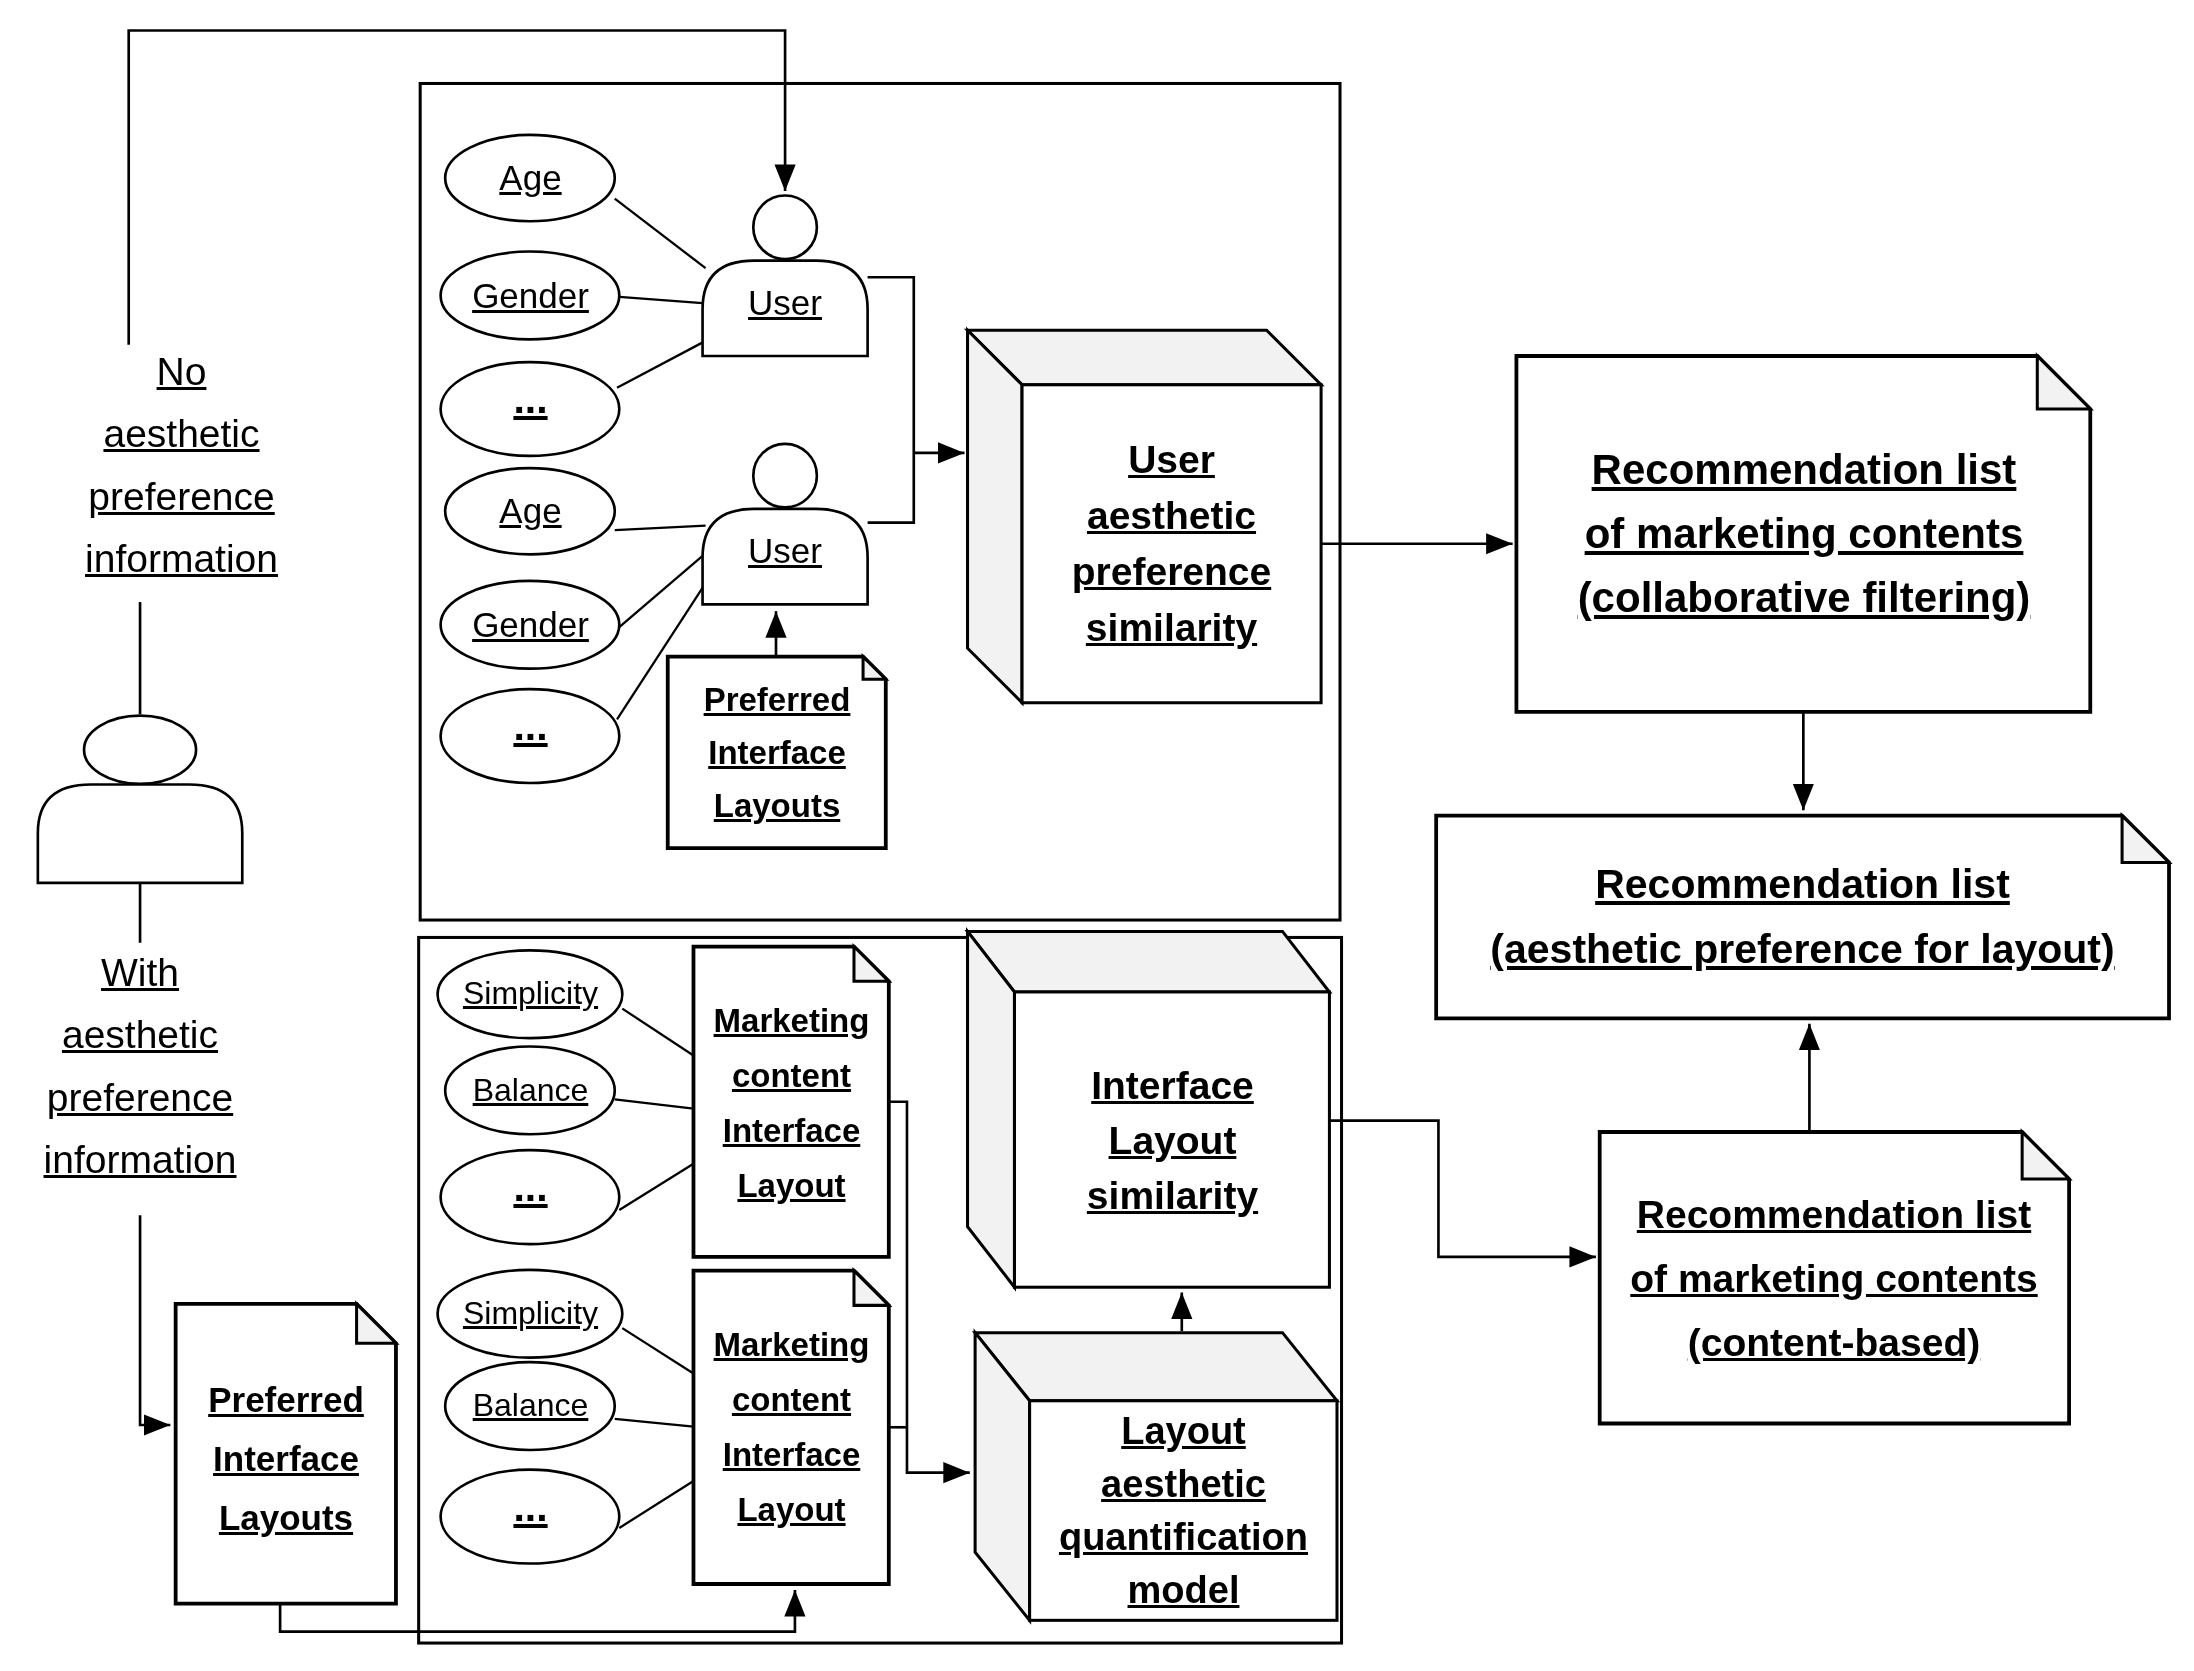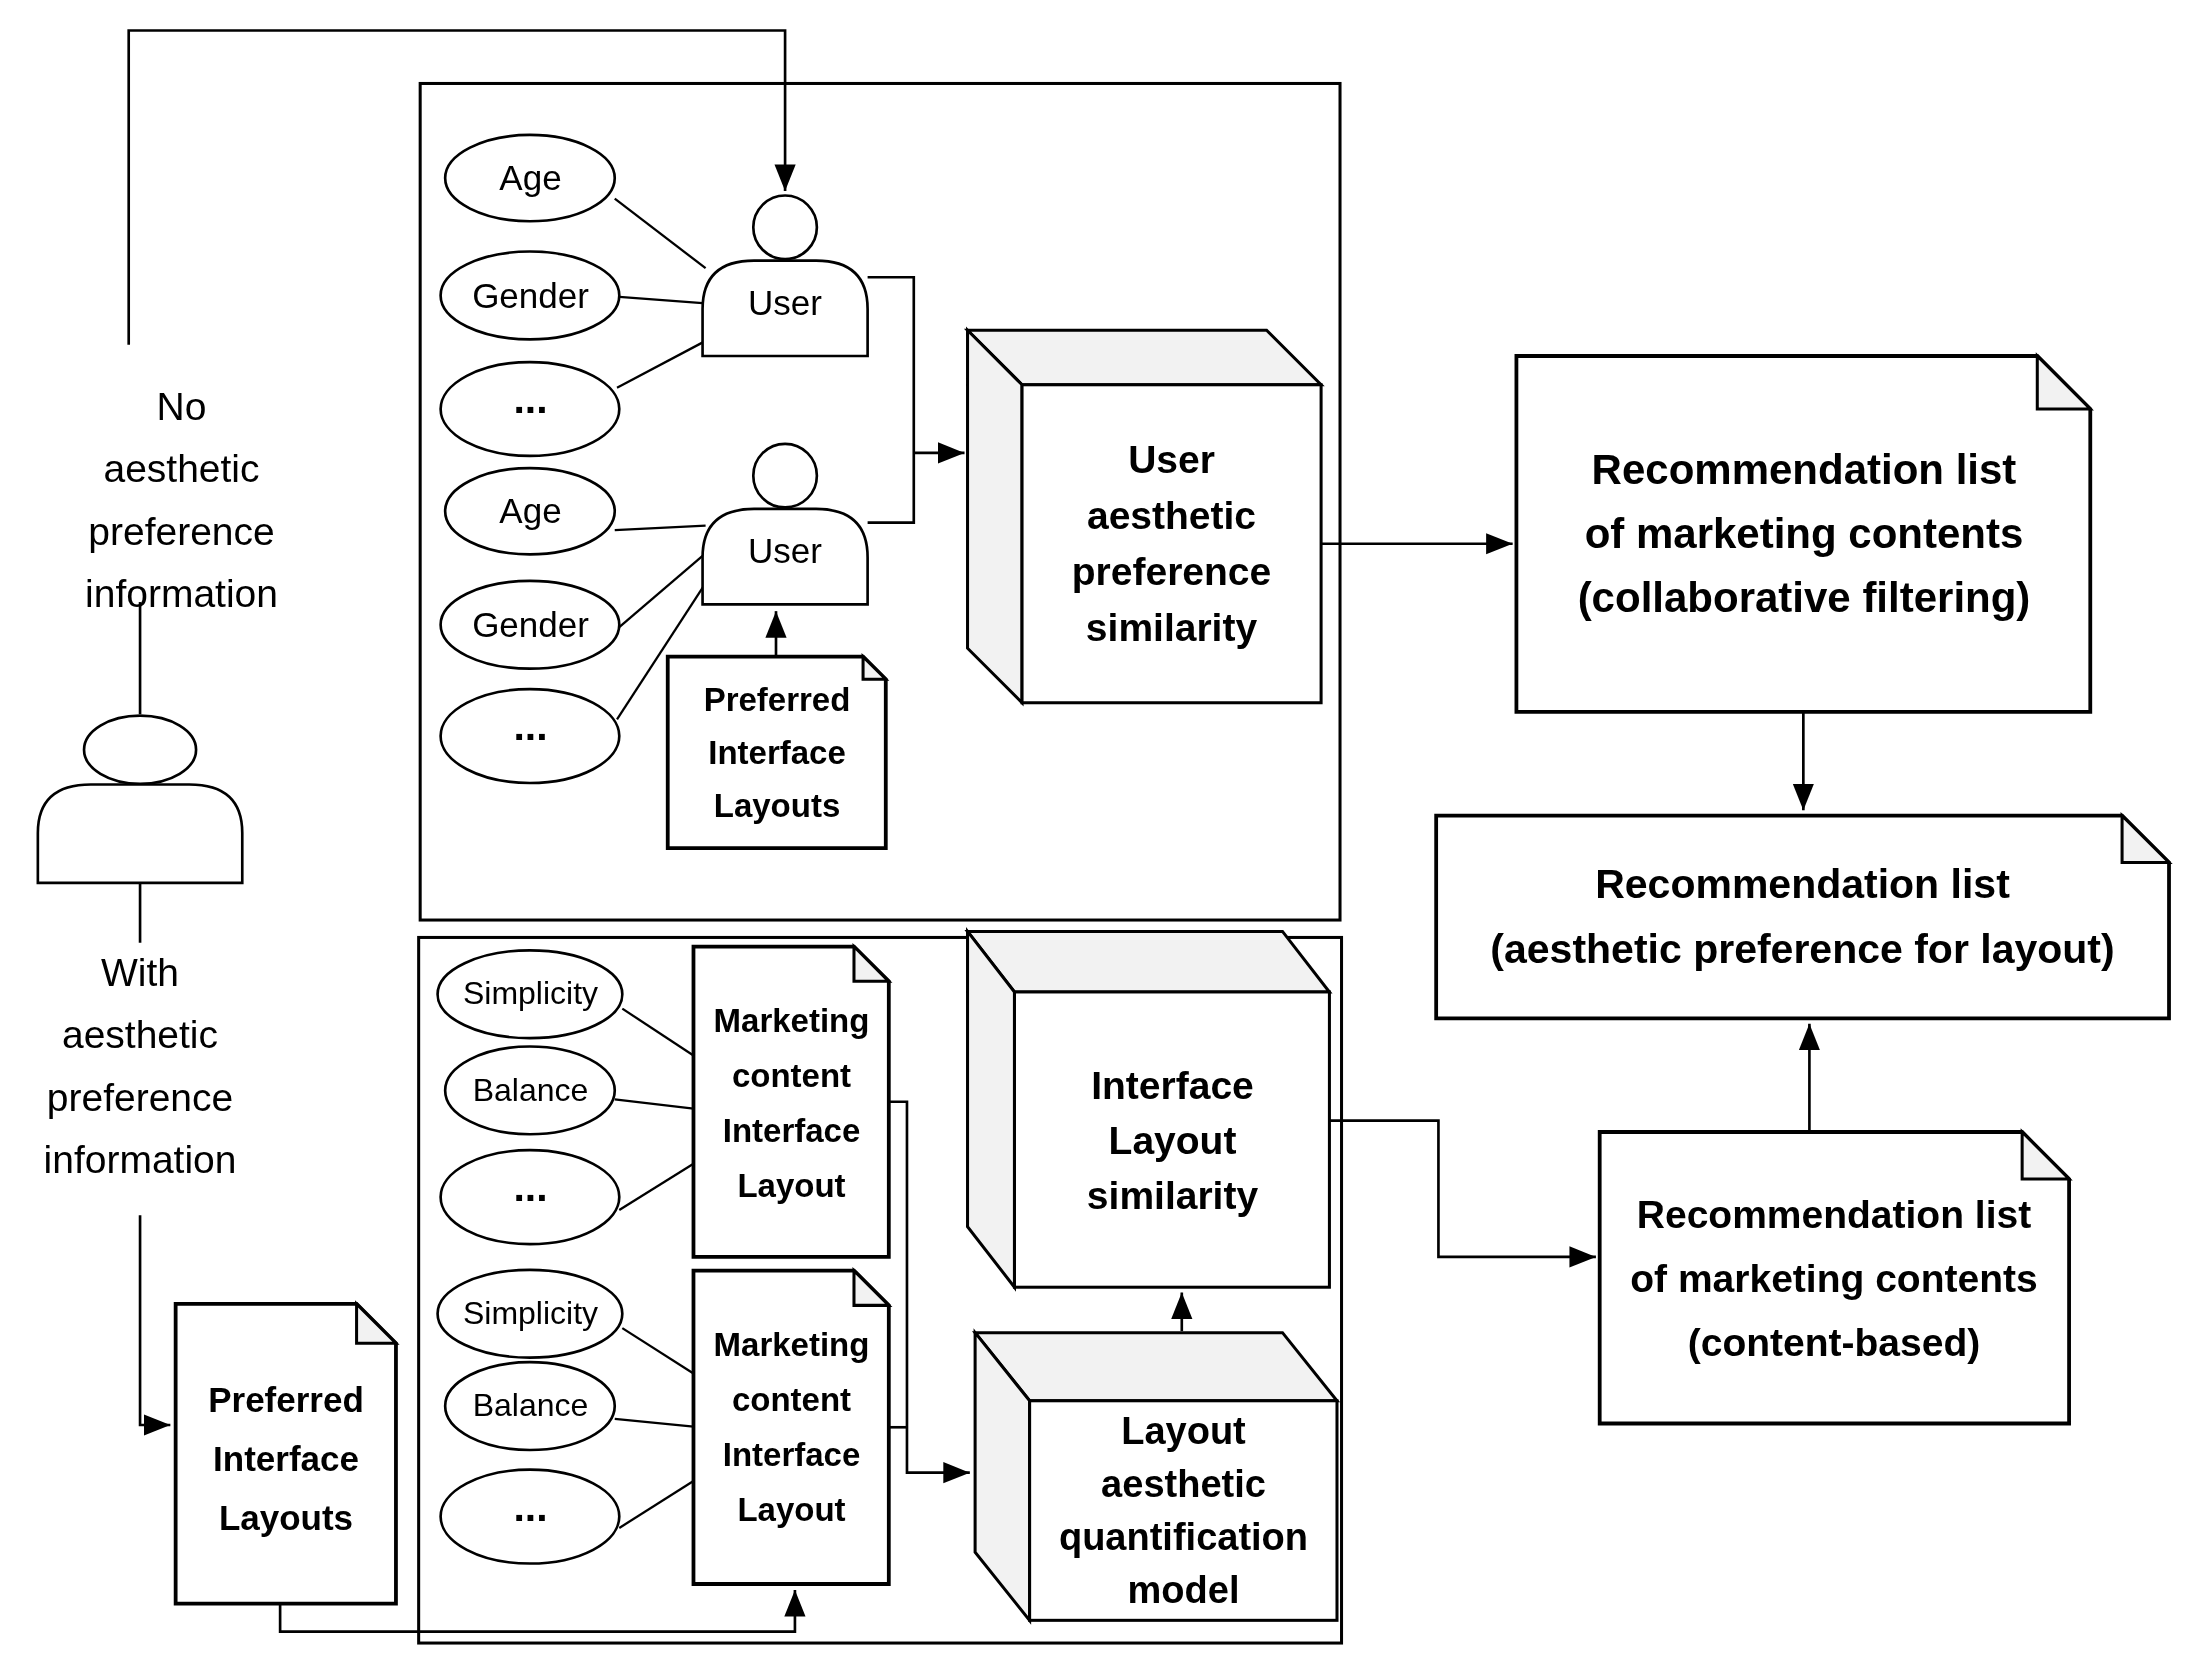--- a/index.html
+++ b/index.html
@@ -1,20 +1,20 @@
 <!DOCTYPE html>
 <html style="font-size:12px"><head>
 <meta charset="utf-8">
 <style>
   html,body{margin:0;padding:0;background:#ffffff;}
   .canvas{position:relative;width:2194px;height:1672px;background:#ffffff;
           font-family:"Liberation Sans",sans-serif;color:#000;overflow:hidden;}
   .layer{position:absolute;left:0;top:0;width:2194px;height:1672px;}
   .lbl{position:absolute;display:flex;align-items:center;justify-content:center;
-       text-align:center;white-space:pre-line;color:#000;}
+       text-align:center;white-space:pre-line;color:#000;text-decoration:underline;}
   .b{font-weight:bold;}
   svg .ln{stroke:#000;stroke-width:3.5;fill:none;}
   svg .thin{stroke:#000;stroke-width:3;fill:none;}
   svg .shape{stroke:#000;stroke-width:3.5;fill:#ffffff;}
   svg .doc{stroke:#000;stroke-width:5;fill:#ffffff;}
   svg .fold{stroke:#000;stroke-width:4;fill:#f2f2f2;}
   svg .cubef{stroke:#000;stroke-width:4;fill:#ffffff;}
   svg .cubes{stroke:#000;stroke-width:4;fill:#f2f2f2;}
   svg .frame{stroke:#000;stroke-width:4;fill:none;}
 </style>
@@ -135,21 +135,21 @@
       <path class="cubes" d="M 1278,1230 L 1340,1310 L 1340,1700 L 1278,1620 Z"></path>
       <rect class="cubef" x="1340" y="1310" width="416" height="390"></rect>
     </g>
     <g>
       <path class="cubes" d="M 1288,1760 L 1694,1760 L 1766,1850 L 1360,1850 Z"></path>
       <path class="cubes" d="M 1288,1760 L 1360,1850 L 1360,2140 L 1288,2050 Z"></path>
       <rect class="cubef" x="1360" y="1850" width="406" height="290"></rect>
     </g>
   </svg>
 
-  <div class="lbl" style="left:15px;top:364px;width:333px;height:273px;font-size:39px;line-height:1.6;text-align:center;">No
+  <div class="lbl" style="left:15px;top:329px;width:333px;height:273px;font-size:39px;line-height:1.6;text-align:center;">No
 aesthetic
 preference
 information</div>
 
   <div class="lbl" style="left:0px;top:930px;width:280px;height:273px;font-size:39px;line-height:1.6;">With
 aesthetic
 preference
 information</div>
 
   <div class="lbl b" style="left:176px;top:1370px;width:220px;height:177px;font-size:35px;line-height:59px;">Preferred

